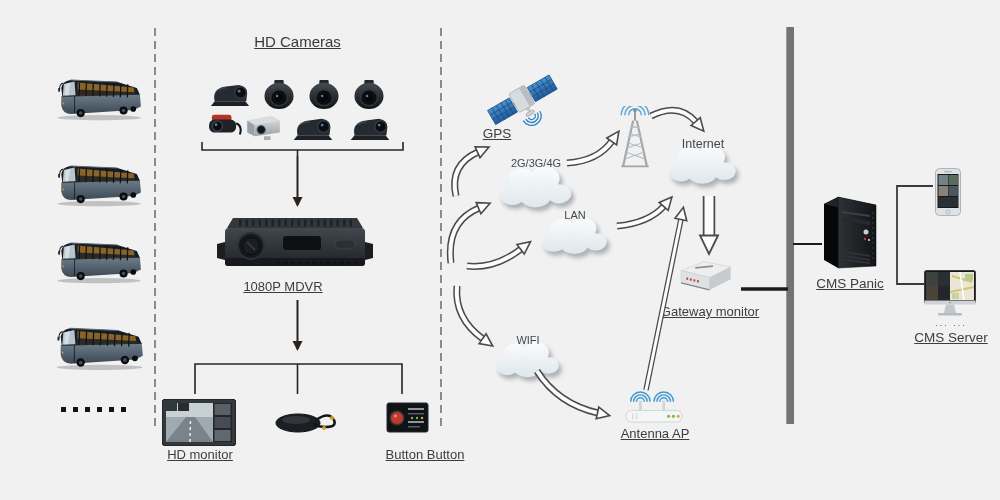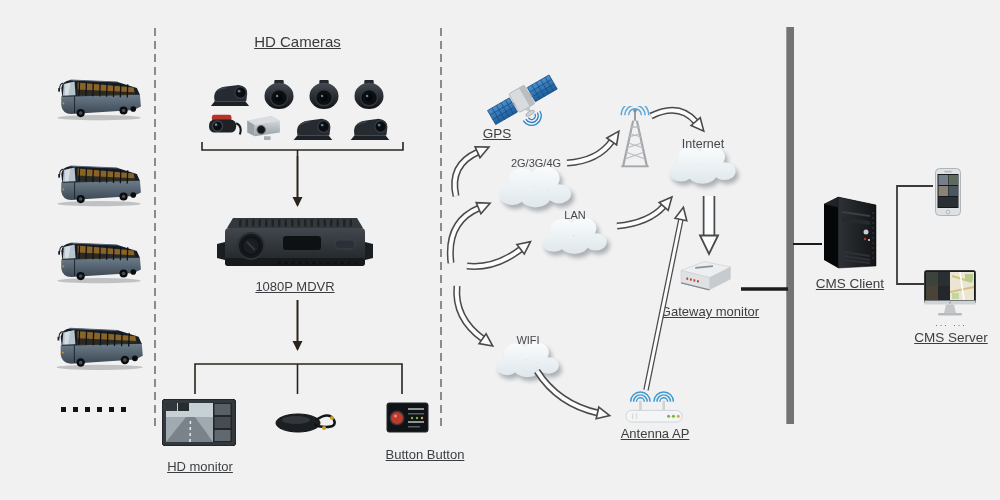--- a/index.html
+++ b/index.html
@@ -239,21 +239,21 @@
       <line x1="22" y1="9" x2="136" y2="9" stroke="#1f2327" stroke-width="7" stroke-dasharray="2.5 4"></line>
       <rect x="8" y="14" width="140" height="38" rx="4" fill="url(#gMdvr)"></rect>
       <rect x="8" y="44" width="140" height="8" rx="3" fill="#17191c"></rect>
       <circle cx="34" cy="32" r="13" fill="#15181b" stroke="#2c3136" stroke-width="2"></circle>
       <circle cx="34" cy="32" r="8.5" fill="#1a1e22" stroke="#0c0e10" stroke-width="1"></circle>
       <line x1="30" y1="28" x2="38" y2="36" stroke="#33393f" stroke-width="2"></line>
       <rect x="66" y="22" width="38" height="14" rx="3" fill="#0e1114"></rect>
       <rect x="118" y="26" width="20" height="9" rx="4.5" fill="#2b3036" stroke="#3d434a"></rect>
       <line x1="60" y1="49" x2="140" y2="49" stroke="#101214" stroke-width="3" stroke-dasharray="4 3"></line>
     </svg></div>
-  <div class="label" style="left:235px;top:279px;width:120px;">1080P MDVR</div>
+  <div class="label" style="left:223px;top:279px;width:120px;">1080P MDVR</div>
 
   <div class="device" style="left:162px;top:399px;">
     <svg viewBox="0 0 74 47" width="74" height="47">
       <rect x="0" y="0" width="74" height="47" rx="4" fill="#33383d" stroke="#17191c"></rect>
       <rect x="4" y="4" width="47" height="39" fill="#9fabb1"></rect>
       <rect x="4" y="4" width="47" height="14" fill="#c6d0d5"></rect>
       <path d="M4,43 L24,18 L33,18 L51,43 Z" fill="#7a838a"></path>
       <line x1="28" y1="43" x2="28.5" y2="20" stroke="#e8eef1" stroke-width="1.5" stroke-dasharray="3 3"></line>
       <rect x="4" y="4" width="11" height="8" fill="#31363b"></rect>
       <rect x="16" y="4" width="11" height="8" fill="#272c30"></rect>
@@ -278,21 +278,21 @@
       <circle cx="9.5" cy="15" r="1.5" fill="#ef8a7b"></circle>
       <rect x="22" y="7" width="16" height="2" fill="#8d949a"></rect>
       <rect x="22" y="12" width="16" height="1.5" fill="#565c62"></rect>
       <rect x="22" y="20" width="16" height="2" fill="#8d949a"></rect>
       <rect x="22" y="25" width="12" height="1.5" fill="#565c62"></rect>
       <circle cx="26" cy="17" r="1.2" fill="#7cb342"></circle>
       <circle cx="31" cy="17" r="1.2" fill="#7cb342"></circle>
       <circle cx="36" cy="17" r="1.2" fill="#e2a93c"></circle>
     </svg></div>
 
-  <div class="label" style="left:150px;top:459px;width:100px;">HD monitor</div>
+  <div class="label" style="left:150px;top:447px;width:100px;">HD monitor</div>
   <div class="label" style="left:375px;top:447px;width:100px;">Button Button</div>
 
   <div class="device" style="left:485px;top:68px;">
     <svg viewBox="0 0 100 85" width="74" height="63">
       <g transform="rotate(-30 50 42)">
         <rect x="2" y="32" width="34" height="22" fill="url(#gPanel)" stroke="#174e84"></rect>
         <path d="M2,39 H36 M2,46 H36 M9,32 V54 M16,32 V54 M23,32 V54 M30,32 V54" stroke="#14497e" stroke-width="0.9" fill="none"></path>
         <rect x="64" y="32" width="34" height="22" fill="url(#gPanel)" stroke="#174e84"></rect>
         <path d="M64,39 H98 M64,46 H98 M71,32 V54 M78,32 V54 M85,32 V54 M92,32 V54" stroke="#14497e" stroke-width="0.9" fill="none"></path>
         <rect x="36" y="40" width="2.5" height="6" fill="#9aa0a5"></rect>
@@ -378,21 +378,21 @@
       <line x1="24" y1="20" x2="52" y2="24" stroke="#3a3f44" stroke-width="2"></line>
       <line x1="24" y1="27" x2="52" y2="31" stroke="#26292d" stroke-width="4"></line>
       <circle cx="48" cy="40" r="2.5" fill="#caced2"></circle>
       <circle cx="47" cy="47" r="1.2" fill="#c0392b"></circle>
       <circle cx="51" cy="48" r="1" fill="#e8e8e8"></circle>
       <line x1="26" y1="60" x2="52" y2="64" stroke="#2e3236" stroke-width="2"></line>
       <line x1="26" y1="64" x2="52" y2="68" stroke="#2e3236" stroke-width="2"></line>
       <line x1="26" y1="68" x2="52" y2="71" stroke="#2e3236" stroke-width="2"></line>
       <line x1="55" y1="20" x2="55" y2="70" stroke="#33383d" stroke-width="1.2" stroke-dasharray="2 3"></line>
     </svg></div>
-  <div class="label" style="left:800px;top:276px;width:100px;font-size:13.5px;">CMS Client</div>
+  <div class="label" style="left:800px;top:276px;width:100px;font-size:13.5px;">CMS Panic</div>
 
   <div class="device" style="left:935px;top:168px;">
     <svg viewBox="0 0 26 48" width="26" height="48">
       <rect x="0.5" y="0.5" width="25" height="47" rx="4" fill="#dfe2e4" stroke="#aeb4b8"></rect>
       <rect x="9" y="2.8" width="8" height="1.6" rx="0.8" fill="#b5babe"></rect>
       <rect x="2.5" y="6" width="21" height="34" fill="#16191c"></rect>
       <rect x="3.5" y="7" width="9.5" height="10" fill="#74808a"></rect>
       <rect x="13.5" y="7" width="9.5" height="10" fill="#5d6a5e"></rect>
       <rect x="3.5" y="18" width="9.5" height="10" fill="#8a8276"></rect>
       <rect x="13.5" y="18" width="9.5" height="10" fill="#4c565e"></rect>

